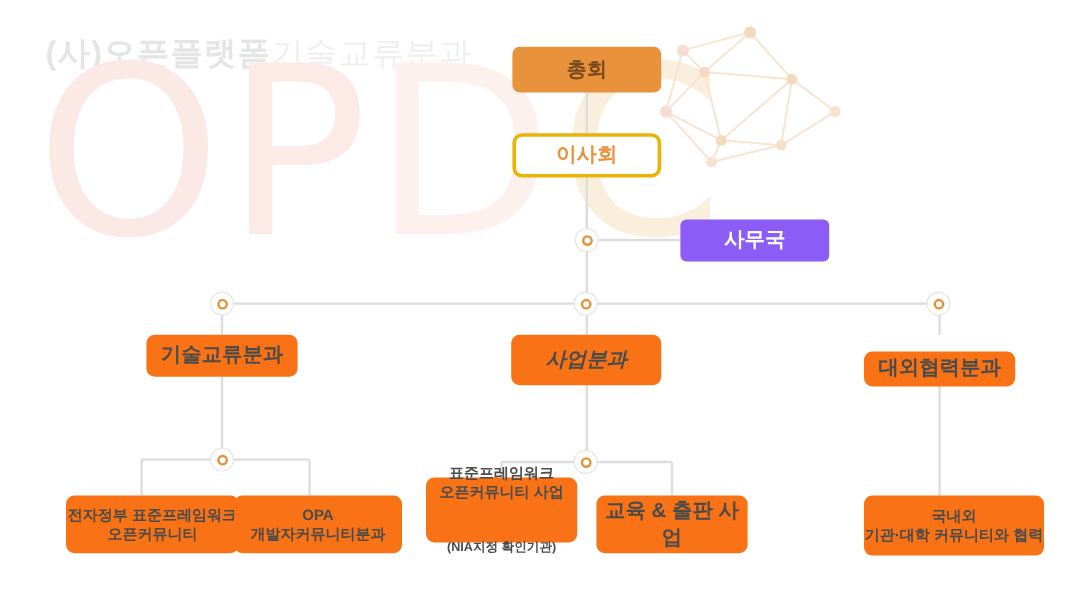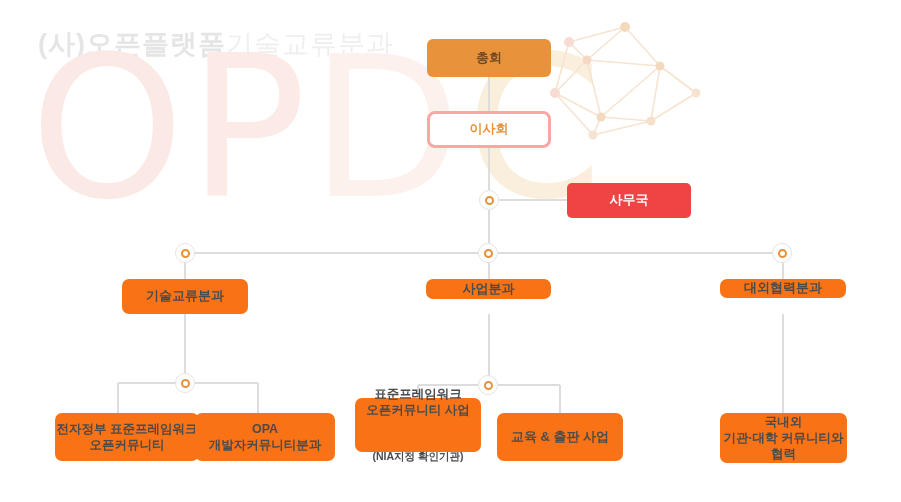--- a/index.html
+++ b/index.html
@@ -21,25 +21,25 @@
   .vline{position:absolute;width:1.5px;background:#DFDDDC;z-index:1;}
   .hline{position:absolute;height:1.5px;background:#DFDDDC;z-index:1;}
   .dot{position:absolute;width:20px;height:20px;border-radius:50%;background:#FFF;
        border:1px solid #E6E4E3;box-sizing:border-box;display:flex;align-items:center;
        justify-content:center;z-index:3;}
   .dot i{display:block;width:9px;height:9px;border-radius:50%;border:2.5px solid #E8913A;
          box-sizing:border-box;background:#FFF;}
 
   
   .box{position:absolute;display:flex;flex-direction:column;align-items:center;
-       justify-content:center;border-radius:7px;font-size:13px;font-weight:700;
+       justify-content:center;border-radius:7px;font-size:17px;font-weight:700;
        color:#4B4B4B;text-align:center;line-height:1.3;box-sizing:border-box;z-index:2;}
   .box-orange{background:#E8933C;color:#77491F;border-radius:6px;}
-  .box-outline{background:#FFF;border:3px solid #fca5a5;color:#E8933C;border-radius:8px;}
-  .box-dark{background:#ef4444;color:#FFF;border-radius:5px;font-weight:600;}
+  .box-outline{background:#FFF;border:3px solid #eab308;color:#E8933C;border-radius:8px;}
+  .box-dark{background:#8b5cf6;color:#FFF;border-radius:5px;font-weight:600;}
   .box-gray{background:#f97316;}
   .box .note{font-size:10.5px;margin-top:32px;}
 </style>
 </head>
 <body>
 
 <div class="canvas">
 
   <div class="wm-title"><span>(사)오픈플랫폼</span><span class="lt">기술교류분과</span></div>
 
@@ -113,25 +113,25 @@
   </div>
 
   <div class="box box-dark" style="left:567px;top:183px;width:124px;height:35px;">
     <span>사무국</span>
   </div>
 
   <div class="box box-gray" style="left:122px;top:279px;width:126px;height:35px;">
     <span>기술교류분과</span>
   </div>
 
-  <div class="box box-gray" style="left:426px;top:279px;width:125px;height:20px;">
+  <div class="box box-gray" style="left:426px;top:279px;width:125px;height:42px;font-style:italic;">
     <span>사업분과</span>
   </div>
 
-  <div class="box box-gray" style="left:720px;top:279px;width:126px;height:19px;">
+  <div class="box box-gray" style="left:720px;top:293px;width:126px;height:29px;">
     <span>대외협력분과</span>
   </div>
 
   <div class="box box-gray" style="left:55px;top:413px;width:144px;height:48px;font-size:12.5px;">
     <span>전자정부 표준프레임워크</span>
     <span>오픈커뮤니티</span>
   </div>
 
   <div class="box box-gray" style="left:195px;top:413px;width:140px;height:48px;font-size:12.5px;">
     <span>OPA</span>
@@ -141,18 +141,18 @@
   <div class="box box-gray" style="left:355px;top:398px;width:126px;height:54px;font-size:12.5px;">
     <span>표준프레임워크</span>
     <span>오픈커뮤니티 사업</span>
     <span class="note">(NIA지정 확인기관)</span>
   </div>
 
   <div class="box box-gray" style="left:497px;top:413px;width:126px;height:48px;">
     <span>교육 &amp; 출판 사업</span>
   </div>
 
-  <div class="box box-gray" style="left:720px;top:413px;width:127px;height:50px;font-size:12.5px;">
+  <div class="box box-gray" style="left:720px;top:413px;width:150px;height:50px;font-size:12.5px;">
     <span>국내외</span>
     <span>기관·대학 커뮤니티와 협력</span>
   </div>
 
 </div>
 
 </body></html>

